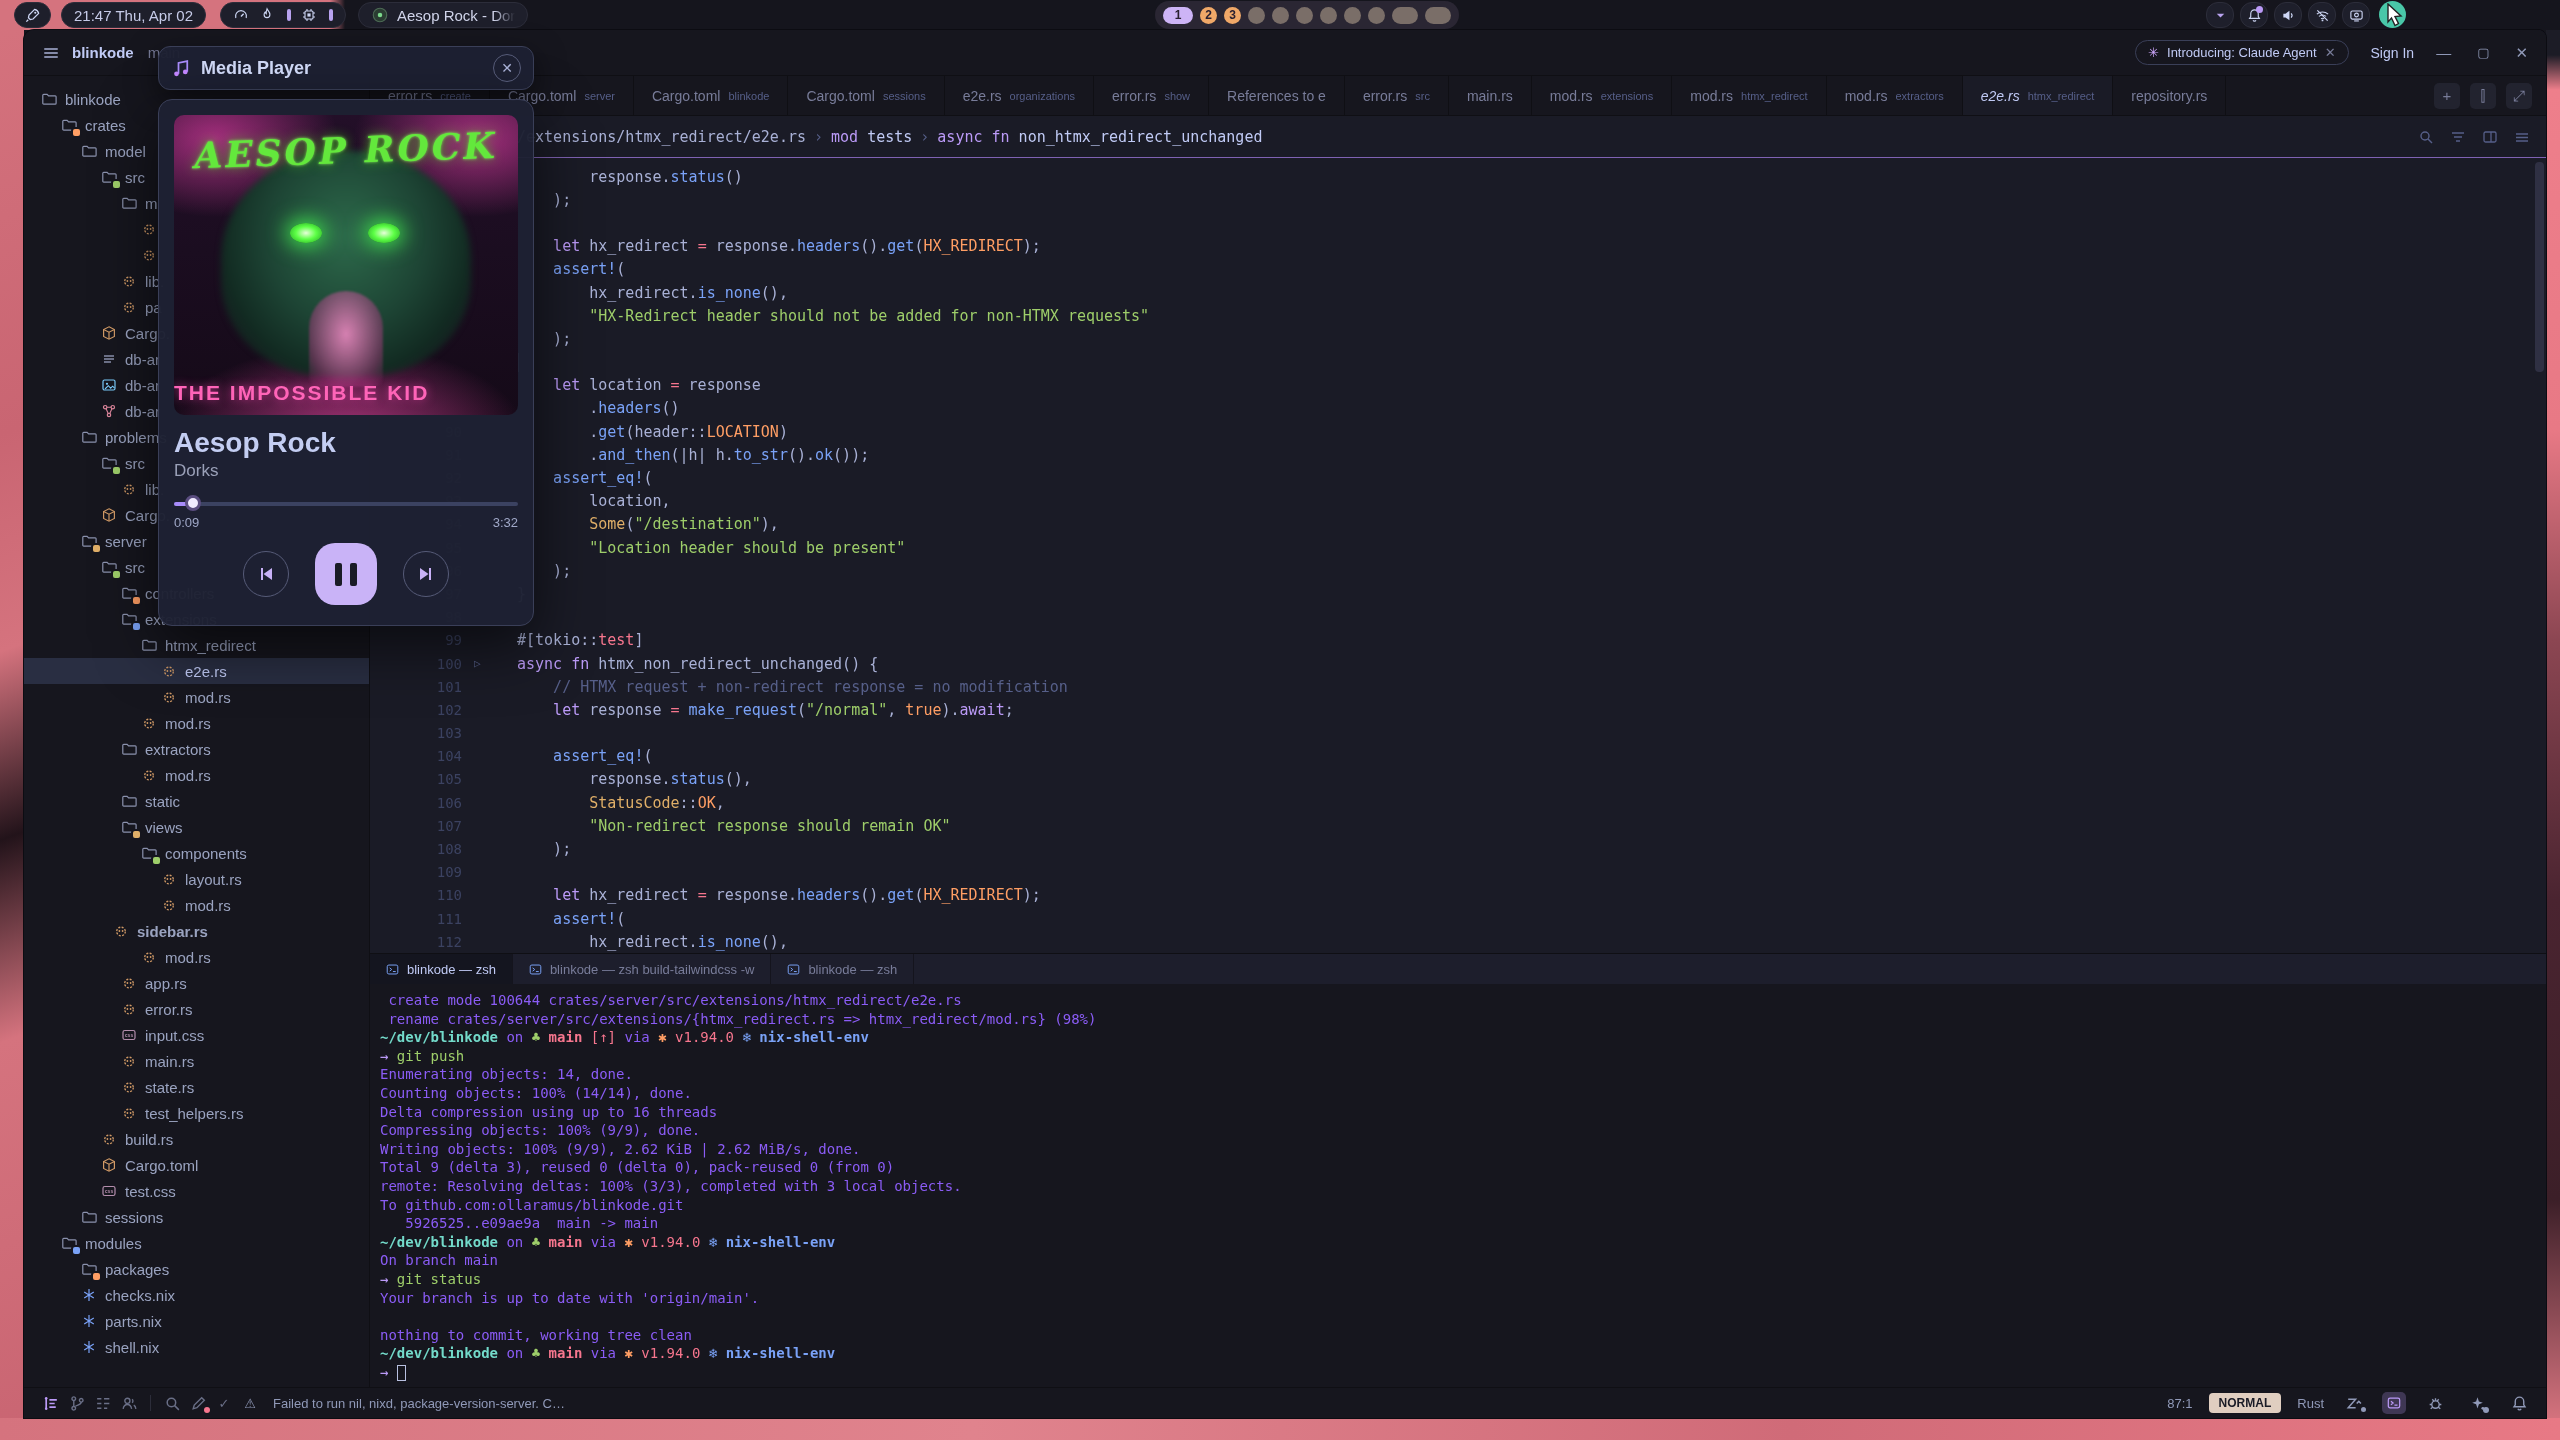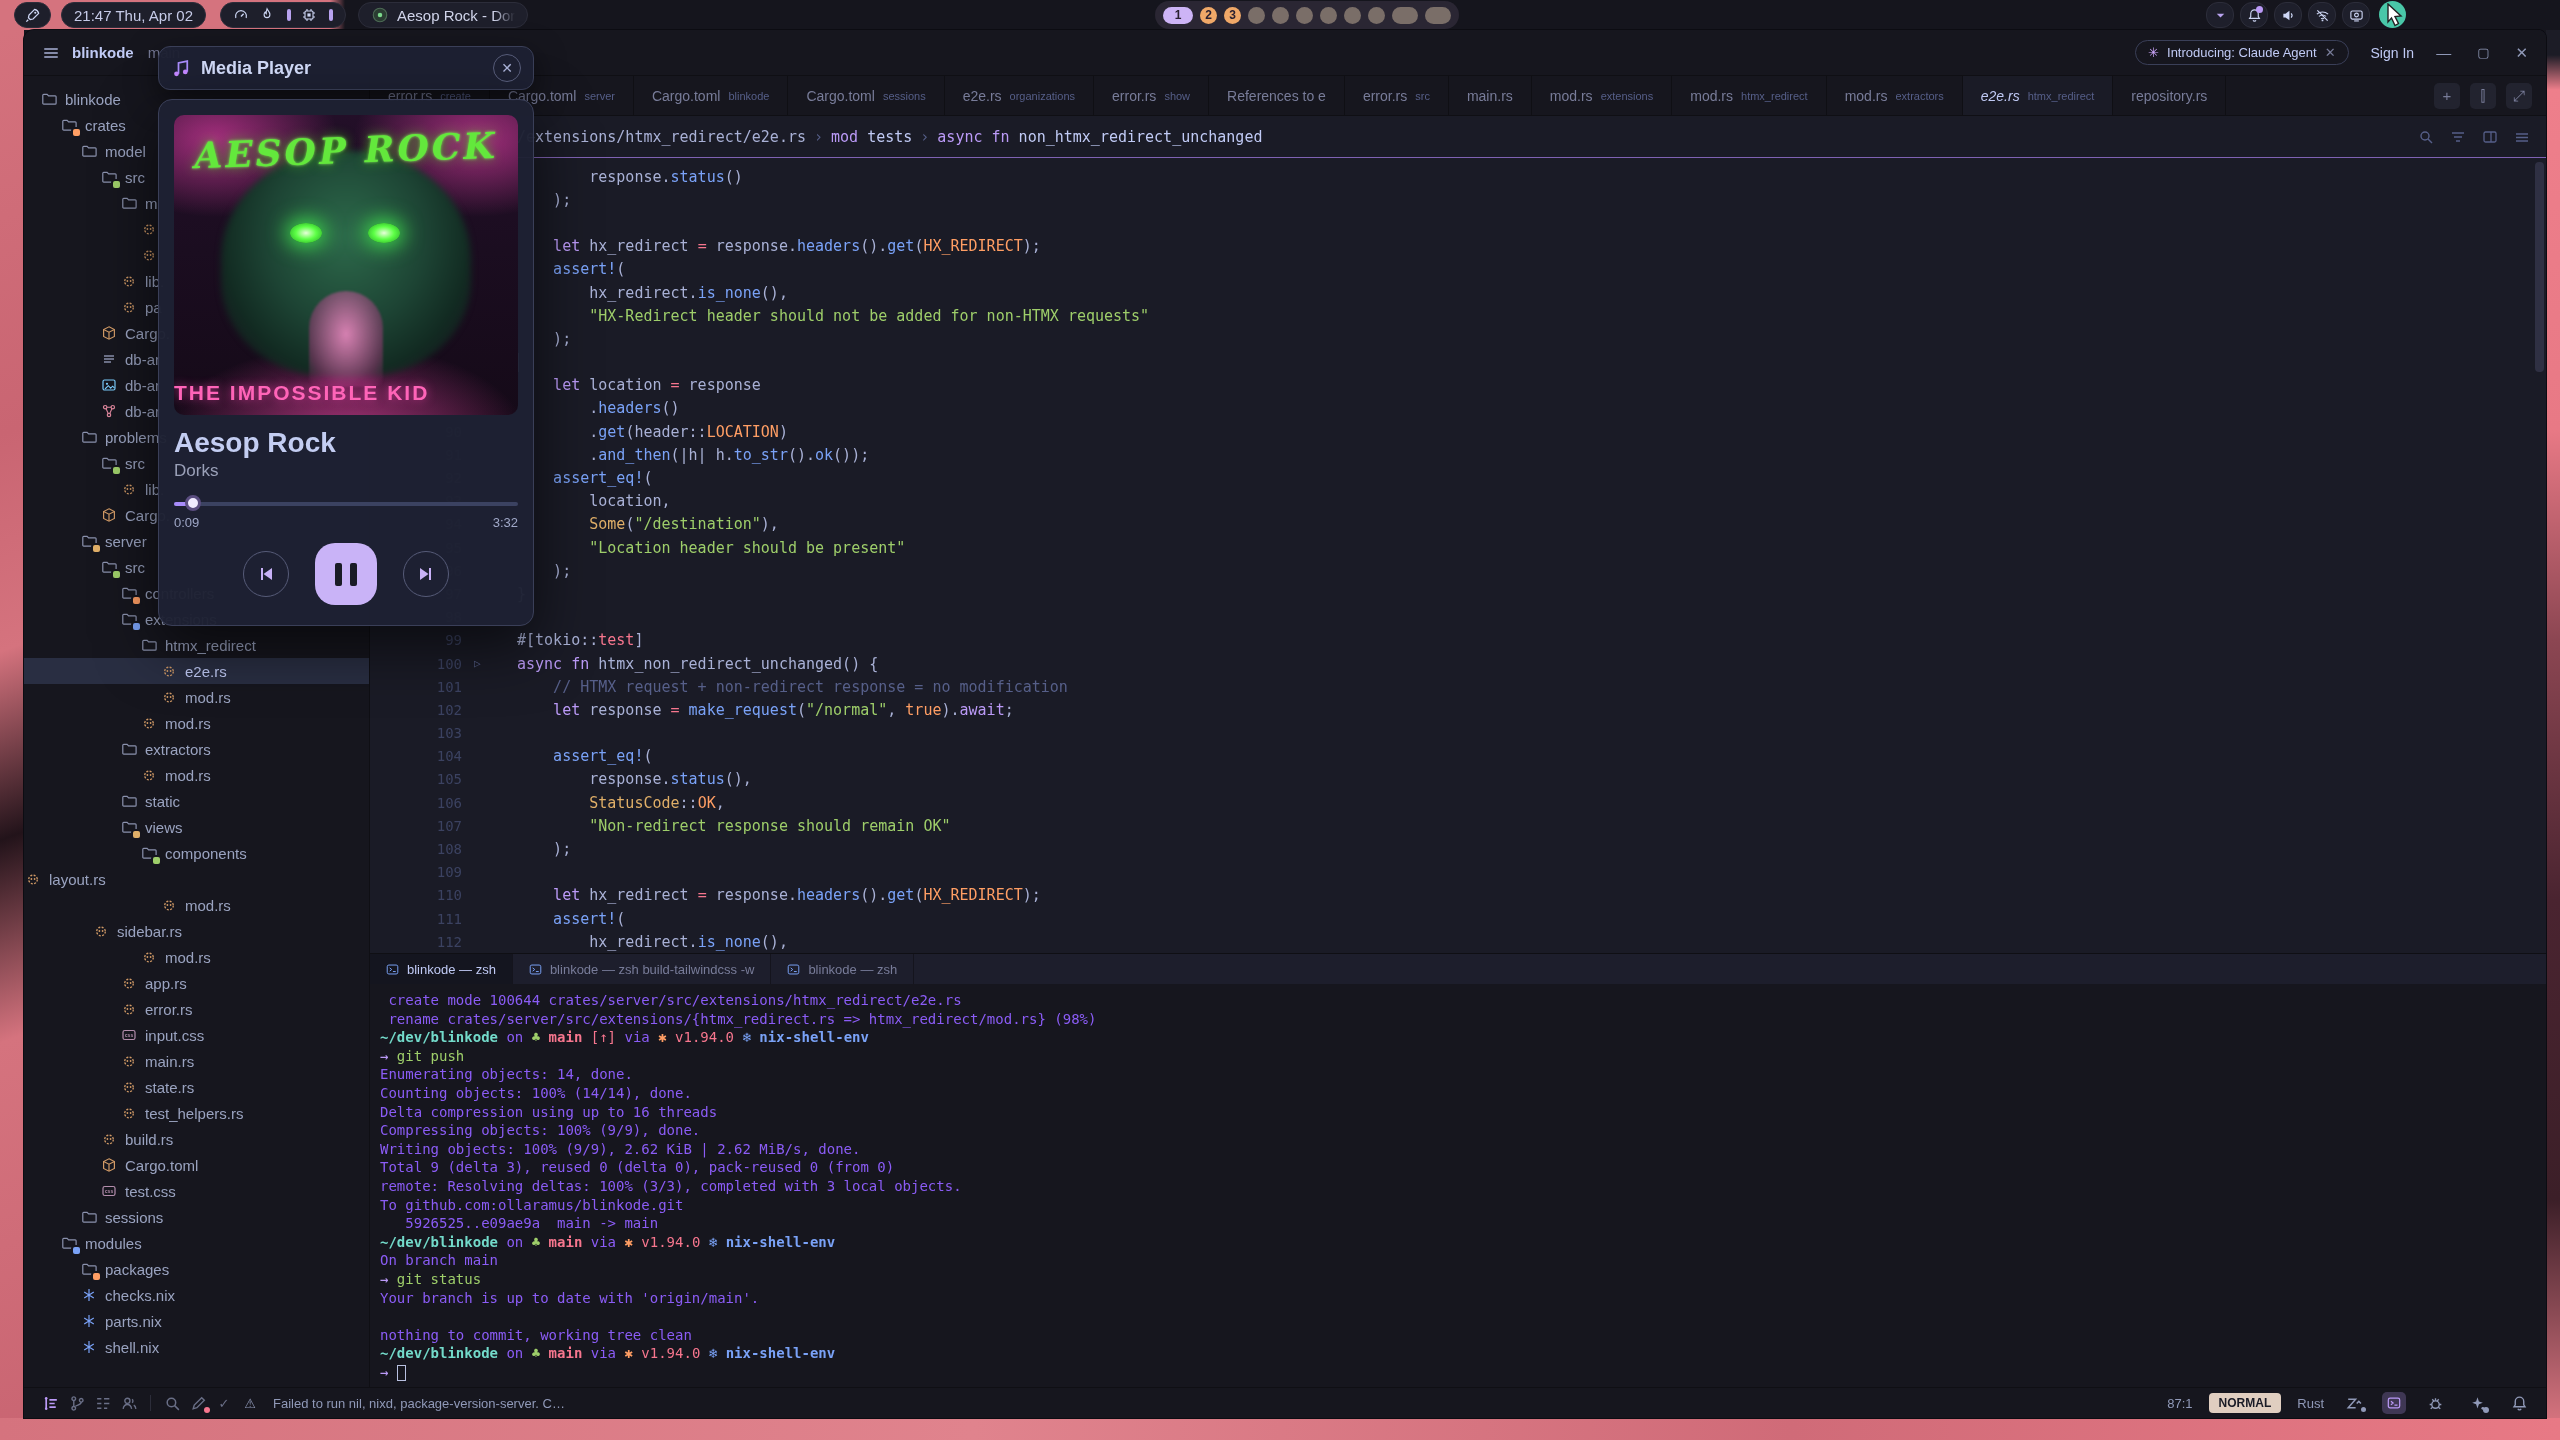--- a/index.html
+++ b/index.html
@@ -560,41 +560,41 @@
         </div>
         <div class="trow" style="padding-left: 116px;">
           <span class="ticon">
             <svg width="16" height="16" viewBox="0 0 16 16" fill="none">
               <path d="M1.8 4.2c0-.5.4-.9.9-.9h3.4l1.5 1.6h6.6c.5 0 .9.4.9.9v6.4c0 .5-.4.9-.9.9H2.7c-.5 0-.9-.4-.9-.9z" stroke="#8a91ad" stroke-width="1.2"></path>
             </svg>
             <span class="tbadge" style="background: rgb(158, 206, 106);"></span>
           </span>
           <span>components</span>
         </div>
-        <div class="trow" style=" text-align: center;">
+        <div class="trow" style="padding-left: 136px; text-align: center;">
           <span class="ticon">
             <svg width="16" height="16" viewBox="0 0 16 16" fill="none">
               <circle cx="8" cy="8.5" r="4.3" stroke="#d19a66" stroke-width="1.3" stroke-dasharray="2 1.4"></circle>
               <circle cx="6.4" cy="8" r=".9" fill="#d19a66"></circle>
               <circle cx="9.6" cy="8" r=".9" fill="#d19a66"></circle>
             </svg>
           </span>
           <span>layout.rs</span>
         </div>
         <div class="trow" style="padding-left: 136px;">
           <span class="ticon">
             <svg width="16" height="16" viewBox="0 0 16 16" fill="none">
               <circle cx="8" cy="8.5" r="4.3" stroke="#d19a66" stroke-width="1.3" stroke-dasharray="2 1.4"></circle>
               <circle cx="6.4" cy="8" r=".9" fill="#d19a66"></circle>
               <circle cx="9.6" cy="8" r=".9" fill="#d19a66"></circle>
             </svg>
           </span>
           <span>mod.rs</span>
         </div>
-        <div class="trow" style="padding-left: 68px;">
+        <div class="trow" style="padding-left: 88px; font-weight: bold;">
           <span class="ticon">
             <svg width="16" height="16" viewBox="0 0 16 16" fill="none">
               <circle cx="8" cy="8.5" r="4.3" stroke="#d19a66" stroke-width="1.3" stroke-dasharray="2 1.4"></circle>
               <circle cx="6.4" cy="8" r=".9" fill="#d19a66"></circle>
               <circle cx="9.6" cy="8" r=".9" fill="#d19a66"></circle>
             </svg>
           </span>
           <span>sidebar.rs</span>
         </div>
         <div class="trow" style="padding-left: 116px;">

